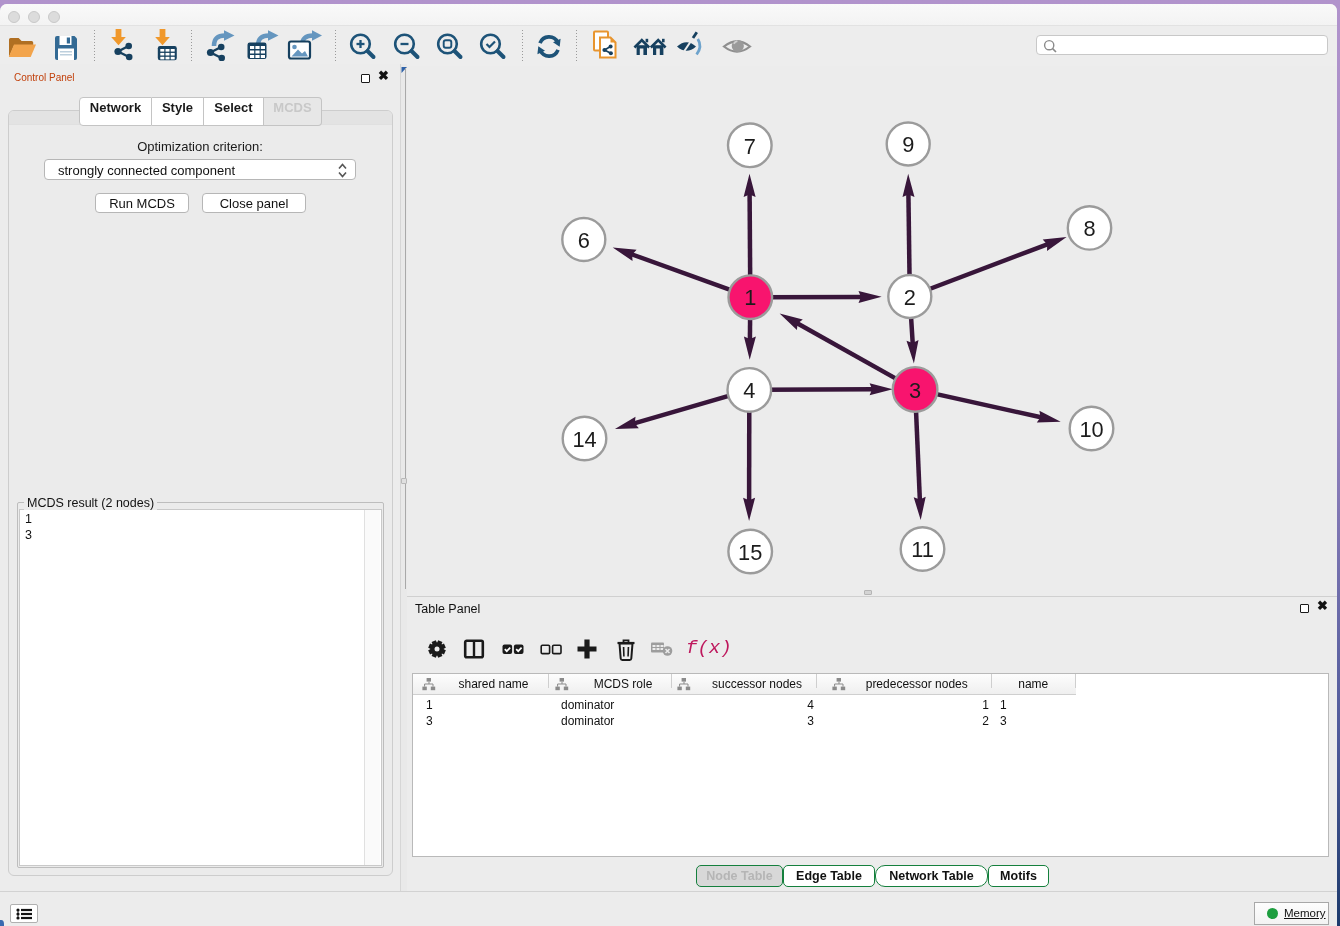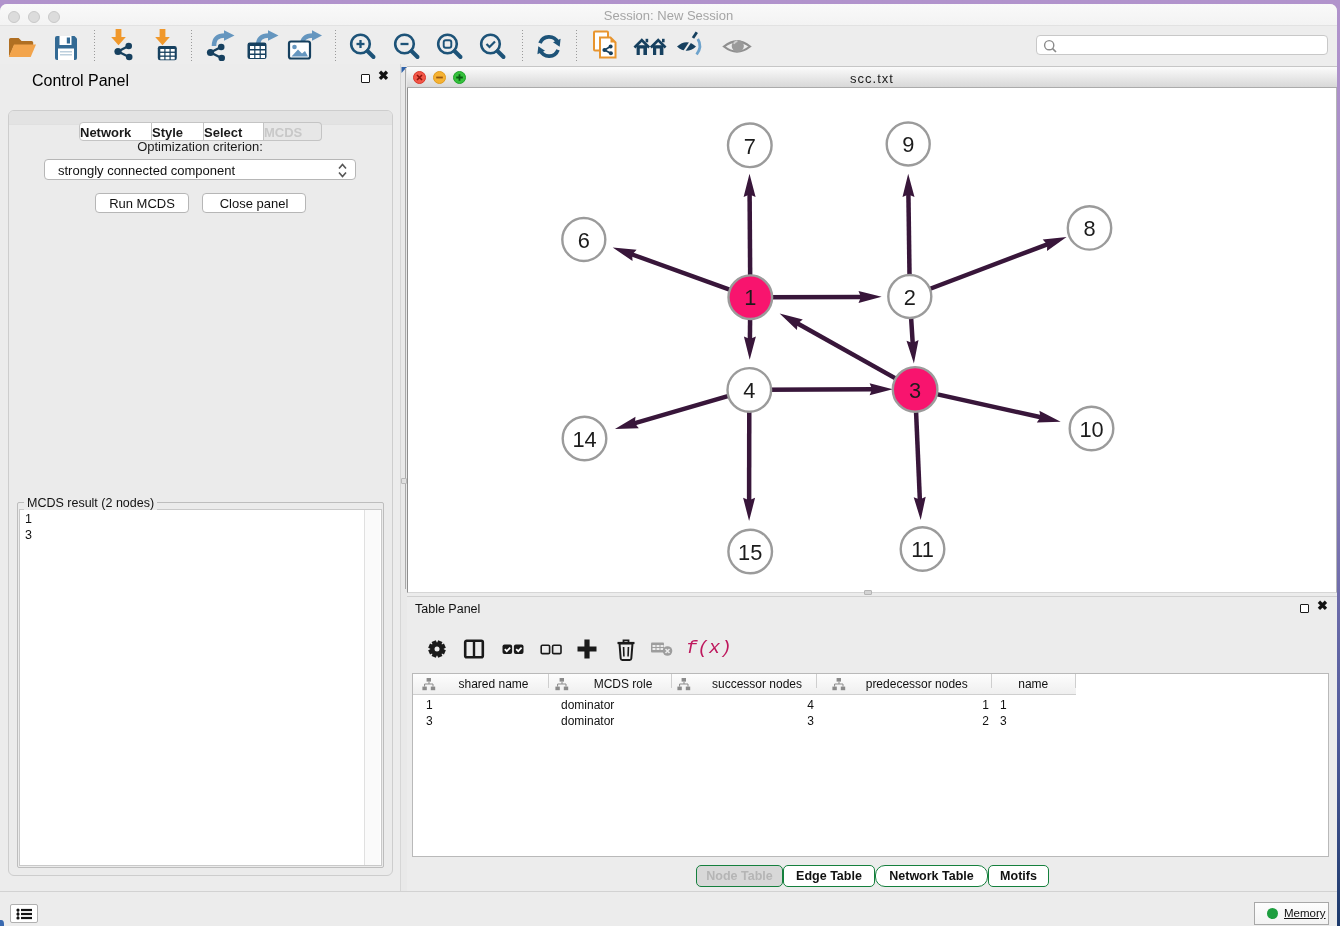--- a/index.html
+++ b/index.html
@@ -7,26 +7,26 @@
 .abs{position:absolute;}
 #app{position:absolute;left:0;top:4px;width:1337px;height:922px;background:#ececec;border-radius:7px 7px 0 0;}
 #titlebar{position:absolute;left:0;top:0;width:1337px;height:22px;background:linear-gradient(#f9f9f9,#f3f3f3);border-radius:7px 7px 0 0;border-bottom:1px solid #e2e2e2;}
 .tl{position:absolute;top:7px;width:12px;height:12px;border-radius:50%;background:#dcdcdc;border:1px solid #c9c9c9;}
 #title{position:absolute;top:4px;left:0;width:1337px;text-align:center;font-size:13px;color:#a5a5a5;}
 #toolbar{position:absolute;left:0;top:22px;width:1337px;height:40px;background:#ededed;}
 .sep{position:absolute;top:4px;height:32px;width:1px;background-image:repeating-linear-gradient(#9a9a9a 0 1px,transparent 1px 3px);}
 #searchbox{position:absolute;left:1036px;top:9px;width:292px;height:20px;background:#fff;border:1px solid #c8c8c8;border-radius:4px;}
 
 #cpanel{position:absolute;left:0;top:60px;width:400px;height:827px;background:#ececec;}
-#cp-head{position:absolute;left:14px;top:8px;font-size:16px;color:#000000;margin-left:18px;}
+#cp-head{position:absolute;left:14px;top:8px;font-size:10px;color:#c2410c;}
 .flticon{position:absolute;width:9px;height:9px;border:1.6px solid #1a1a1a;background:#fff;border-radius:1px;}
 .xicon{position:absolute;font-size:13px;font-weight:bold;color:#111;}
 #cp-content{position:absolute;left:8px;top:46px;width:385px;height:766px;border:1px solid #cdcdcd;border-radius:6px;background:#ebebeb;overflow:hidden;}
 #cp-content .topstrip{position:absolute;left:0;top:0;width:100%;height:14px;background:#e3e3e3;border-bottom:1px solid #e0e0e0;}
-.tab{position:absolute;top:33px;height:19px;font-size:13px;font-weight:bold;color:#1a1a1a;line-height:20px;background:#fff;border:1px solid #c4c4c4;margin-top:25px;}
+.tab{position:absolute;top:33px;height:29px;font-size:13px;font-weight:bold;color:#1a1a1a;text-align:center;line-height:20px;background:#fff;border:1px solid #c4c4c4;}
 .cbtn{position:absolute;background:#fff;border:1px solid #b6b6b6;border-radius:4px;font-size:13px;color:#111;text-align:center;}
 #mcdsbox{position:absolute;left:17px;top:438px;width:367px;height:366px;border:1px solid #bdbdbd;border-radius:2px;}
 #mcdsinner{position:absolute;left:1px;top:6px;width:363px;height:357px;background:#fff;border:1px solid #c9c9c9;}
 #mcdslabel{position:absolute;left:6px;top:-7px;background:#ebebeb;padding:0 3px;font-size:12.5px;color:#111;}
 
 #vsplit{position:absolute;left:400px;top:60px;width:7px;height:827px;background:#e9e9e9;border-left:1px solid #d6d6d6;}
 
 #netwin{position:absolute;left:407px;top:60px;width:930px;height:532px;}
 #nettitle{position:absolute;left:0;top:2px;width:930px;height:22px;background:linear-gradient(#fbfbfb,#d8d8d8);border-bottom:1px solid #ababab;border-top:1px solid #c6c6c6;}
 .mactl{position:absolute;top:4.5px;width:13px;height:13px;border-radius:50%;}
@@ -43,21 +43,20 @@
 
 #statusbar{position:absolute;left:0;top:887px;width:1337px;height:35px;background:#ececec;border-top:1px solid #d2d2d2;}
 #listbtn{position:absolute;left:10px;top:12px;width:28px;height:19px;background:#fff;border:1px solid #b0b0b0;border-radius:2px;}
 #membtn{position:absolute;left:1254px;top:10px;width:75px;height:23px;background:linear-gradient(#fdfdfd,#f3f3f3);border:1px solid #a8a8a8;font-size:11.5px;color:#111;}
 </style></head><body>
 <div id="app">
 <div id="titlebar">
  <div class="tl" style="left:8px;"></div>
       <div class="tl" style="left:28px;"></div>
       <div class="tl" style="left:48px;"></div>
- <div id="title">Session: New Session</div>
 </div>
 <div id="toolbar">
 <svg class="abs" style="left:6px;top:5px" width="32" height="32" viewBox="0 0 32 32">
  <path d="M3 26 V8.6 a1.6 1.6 0 0 1 1.6 -1.6 h8 l3 3 h10 a1.6 1.6 0 0 1 1.6 1.6 v3 H8 Z" fill="#b06f22"></path>
  <path d="M2.8 26 L8 13.5 h22 L24.7 26 Z" fill="#f2a44c"></path>
 </svg>
 <svg class="abs" style="left:50px;top:5px" width="32" height="32" viewBox="0 0 32 32">
  <path d="M5 7 a2 2 0 0 1 2-2 h17.5 l2.5 2.5 V27 a2 2 0 0 1 -2 2 H7 a2 2 0 0 1 -2-2 Z" fill="#336a94"></path>
  <rect x="9.5" y="5" width="12" height="9" fill="#fff"></rect>
  <rect x="16.8" y="6.5" width="3.2" height="6" fill="#336a94"></rect>
@@ -231,41 +230,20 @@
    <div id="mcdslabel">MCDS result (2 nodes)</div>
  </div>
 </div>
 <div id="vsplit">
       <svg class="abs" style="left:0;top:2px" width="7" height="8" viewBox="0 0 7 8">
         <path d="M0.5 1 L6 1 L0.5 7 Z" fill="#2f62a8"></path>
       </svg>
  <div class="abs" style="left:4px;top:4px;width:1px;height:521px;background:#a9a9a9;"></div>
  <div class="abs" style="left:0px;top:414px;width:6px;height:6px;background:#e0e0e0;border:1px solid #b9b9b9;border-radius:1px;"></div>
  </div>
-<div id="netwin">
- <div id="nettitle">
-  <div class="mactl" style="left:5.5px;top:3.5px;background:#f25648;border:1px solid #d8382a;">
-          <svg width="11" height="11" viewBox="0 0 11 11" style="position:absolute;left:0;top:0">
-            <path d="M3 3 L8 8 M8 3 L3 8" stroke="#8c130b" stroke-width="1.6"></path>
-          </svg>
-        </div>
-  <div class="mactl" style="left:25.5px;top:3.5px;background:#f6b232;border:1px solid #e09c1f;">
-          <svg width="11" height="11" viewBox="0 0 11 11" style="position:absolute;left:0;top:0">
-            <path d="M2.2 5.5 H8.8" stroke="#985712" stroke-width="1.8"></path>
-          </svg>
-        </div>
-  <div class="mactl" style="left:45.5px;top:3.5px;background:#35c13c;border:1px solid #1ea32a;">
-          <svg width="11" height="11" viewBox="0 0 11 11" style="position:absolute;left:0;top:0">
-            <path d="M2.2 5.5 H8.8 M5.5 2.2 V8.8" stroke="#0a5c13" stroke-width="1.8"></path>
-          </svg>
-        </div>
-  <div id="nettxt">scc.txt</div>
- </div>
- <div id="netcanvas"></div>
-</div>
 <div class="abs" style="left:864px;top:586px;width:8px;height:5px;background:#d4d4d4;border:1px solid #b5b5b5;border-radius:1px;"></div>
 <svg class="abs" style="left:406px;top:84px;" width="931" height="501" viewBox="0 0 931 501" font-family="Liberation Sans, sans-serif">
 <line x1="344.3" y1="209.2" x2="343.6" y2="105.0" stroke="#38163a" stroke-width="4.5"></line>
 <polygon points="343.5,85.8 349.6,109.0 343.6,106.5 337.6,109.0" fill="#38163a"></polygon>
 <line x1="344.3" y1="209.2" x2="224.8" y2="166.0" stroke="#38163a" stroke-width="4.5"></line>
 <polygon points="206.7,159.5 230.6,161.7 226.2,166.5 226.5,173.0" fill="#38163a"></polygon>
 <line x1="344.3" y1="209.2" x2="456.5" y2="208.9" stroke="#38163a" stroke-width="4.5"></line>
 <polygon points="475.7,208.8 452.5,214.9 455.0,208.9 452.5,202.9" fill="#38163a"></polygon>
 <line x1="344.3" y1="209.2" x2="343.9" y2="252.5" stroke="#38163a" stroke-width="4.5"></line>
 <polygon points="343.7,271.7 337.9,248.4 343.9,251.0 349.9,248.6" fill="#38163a"></polygon>

